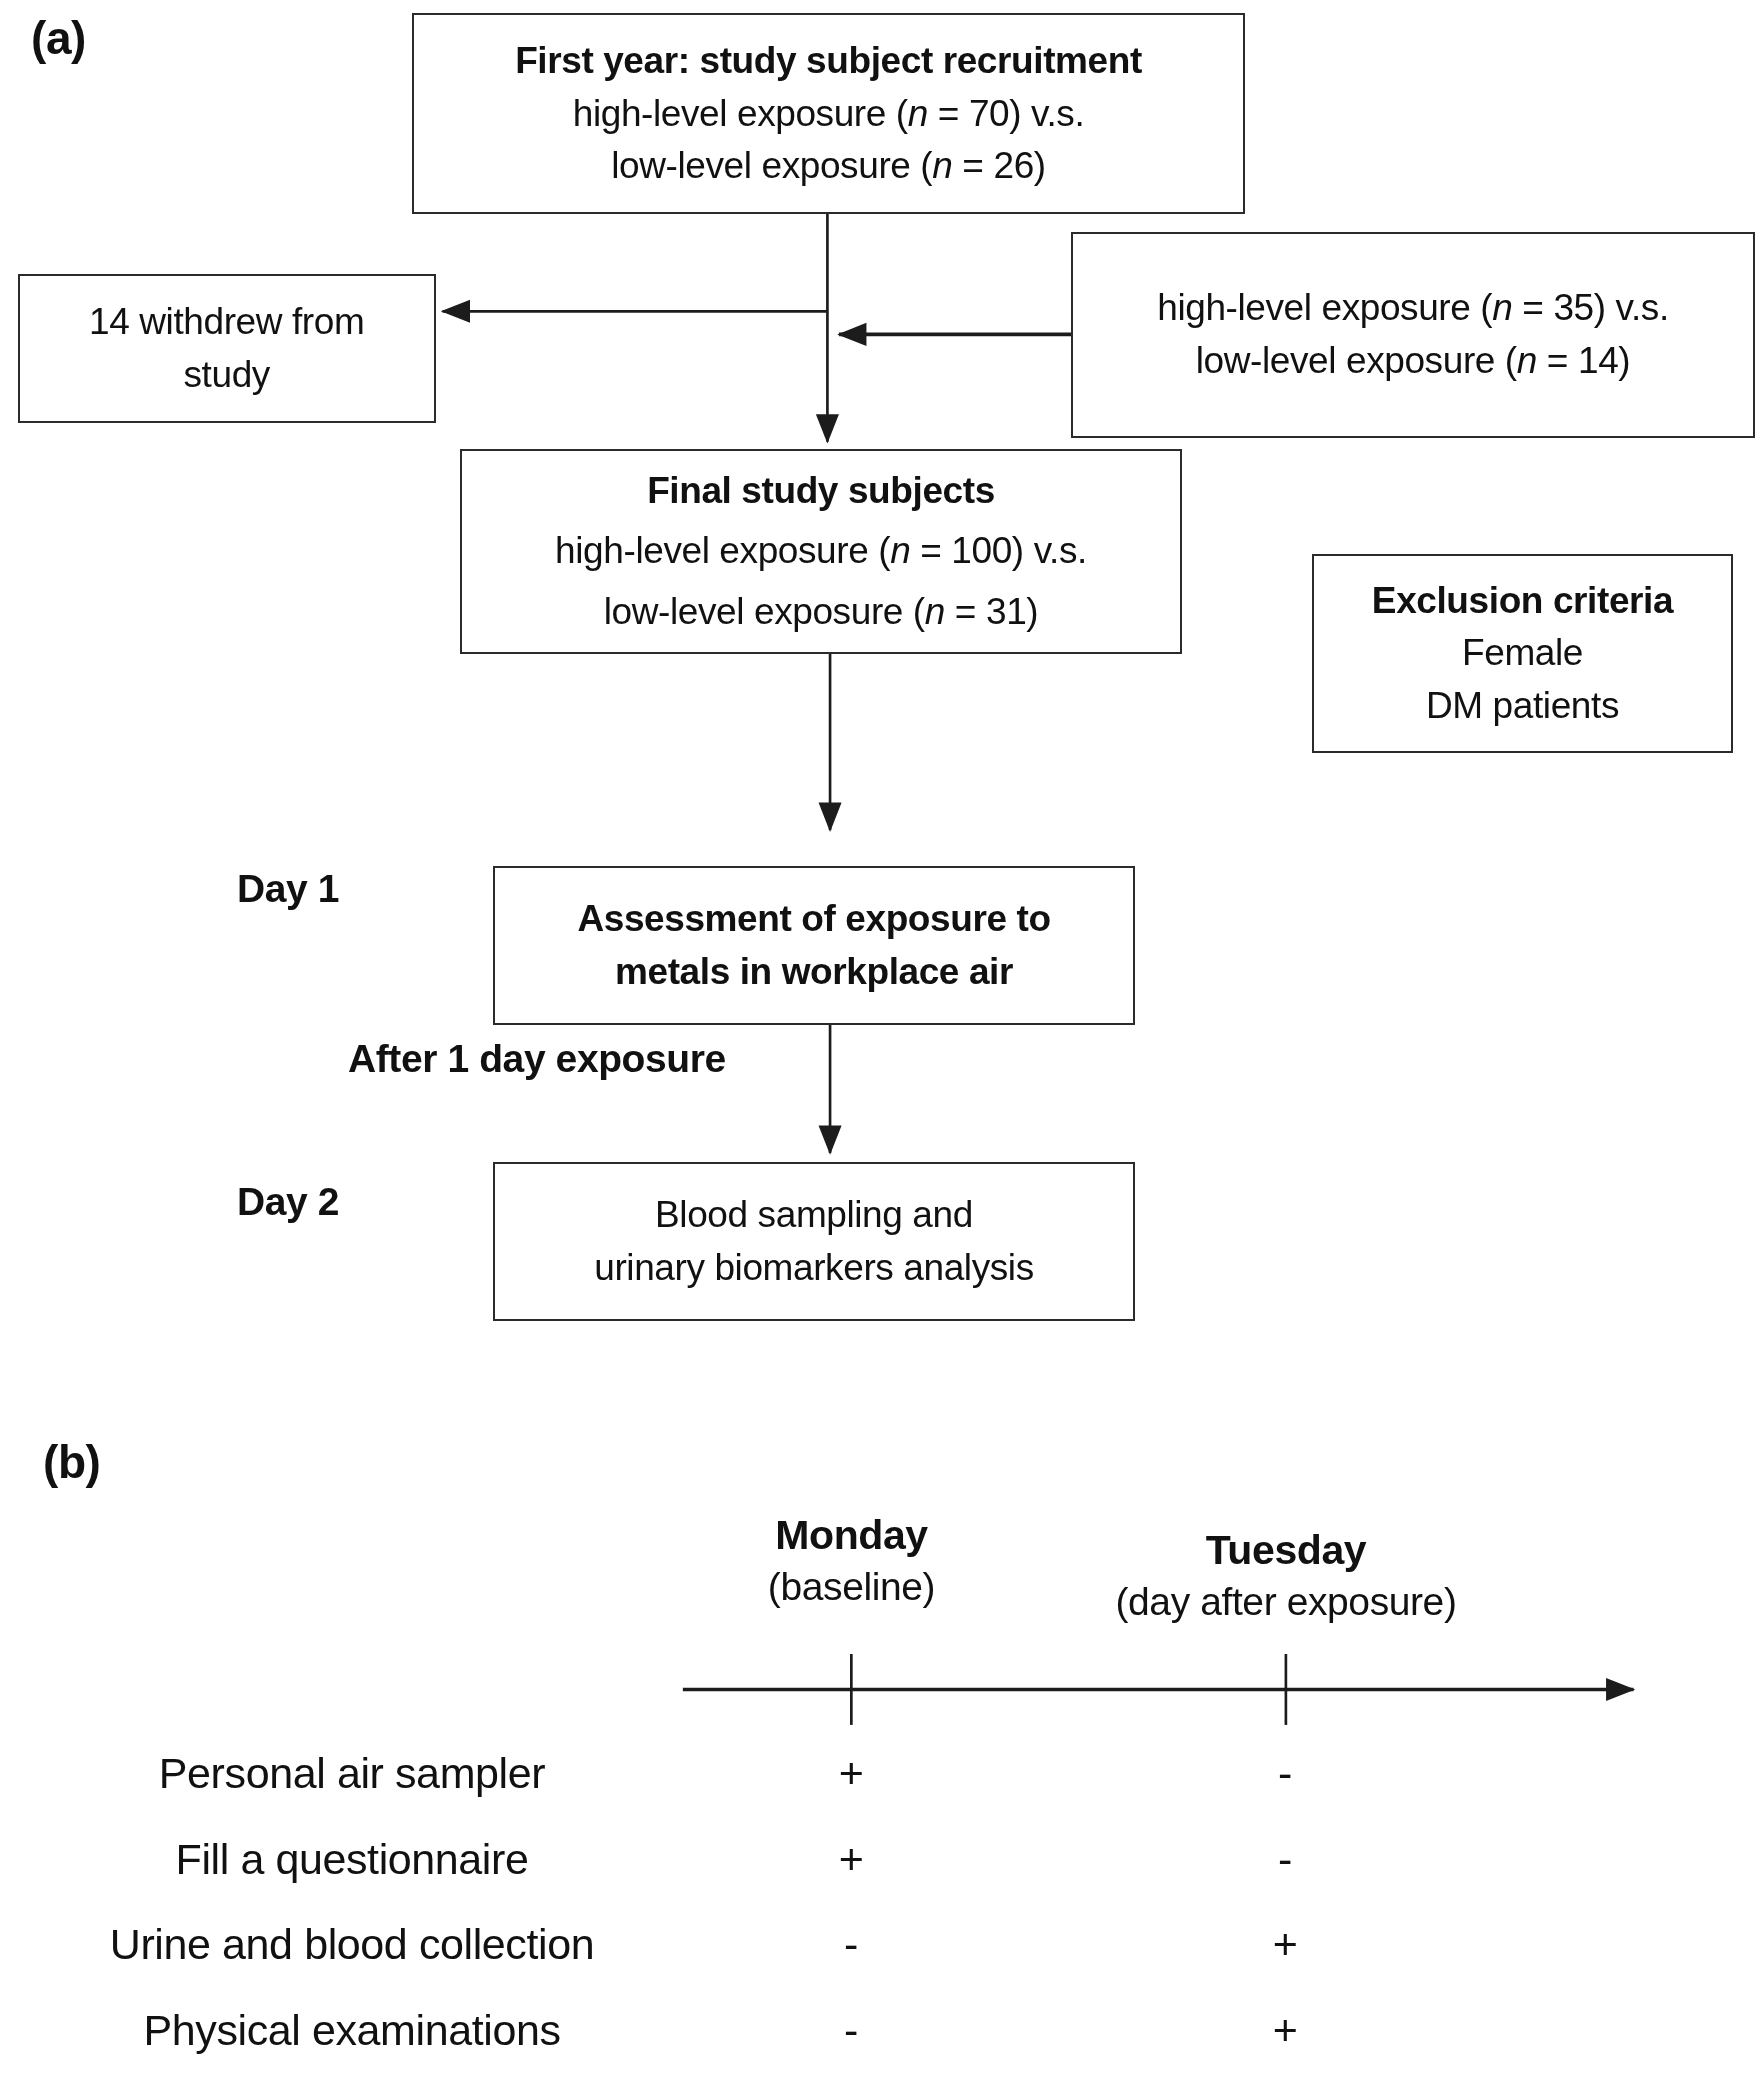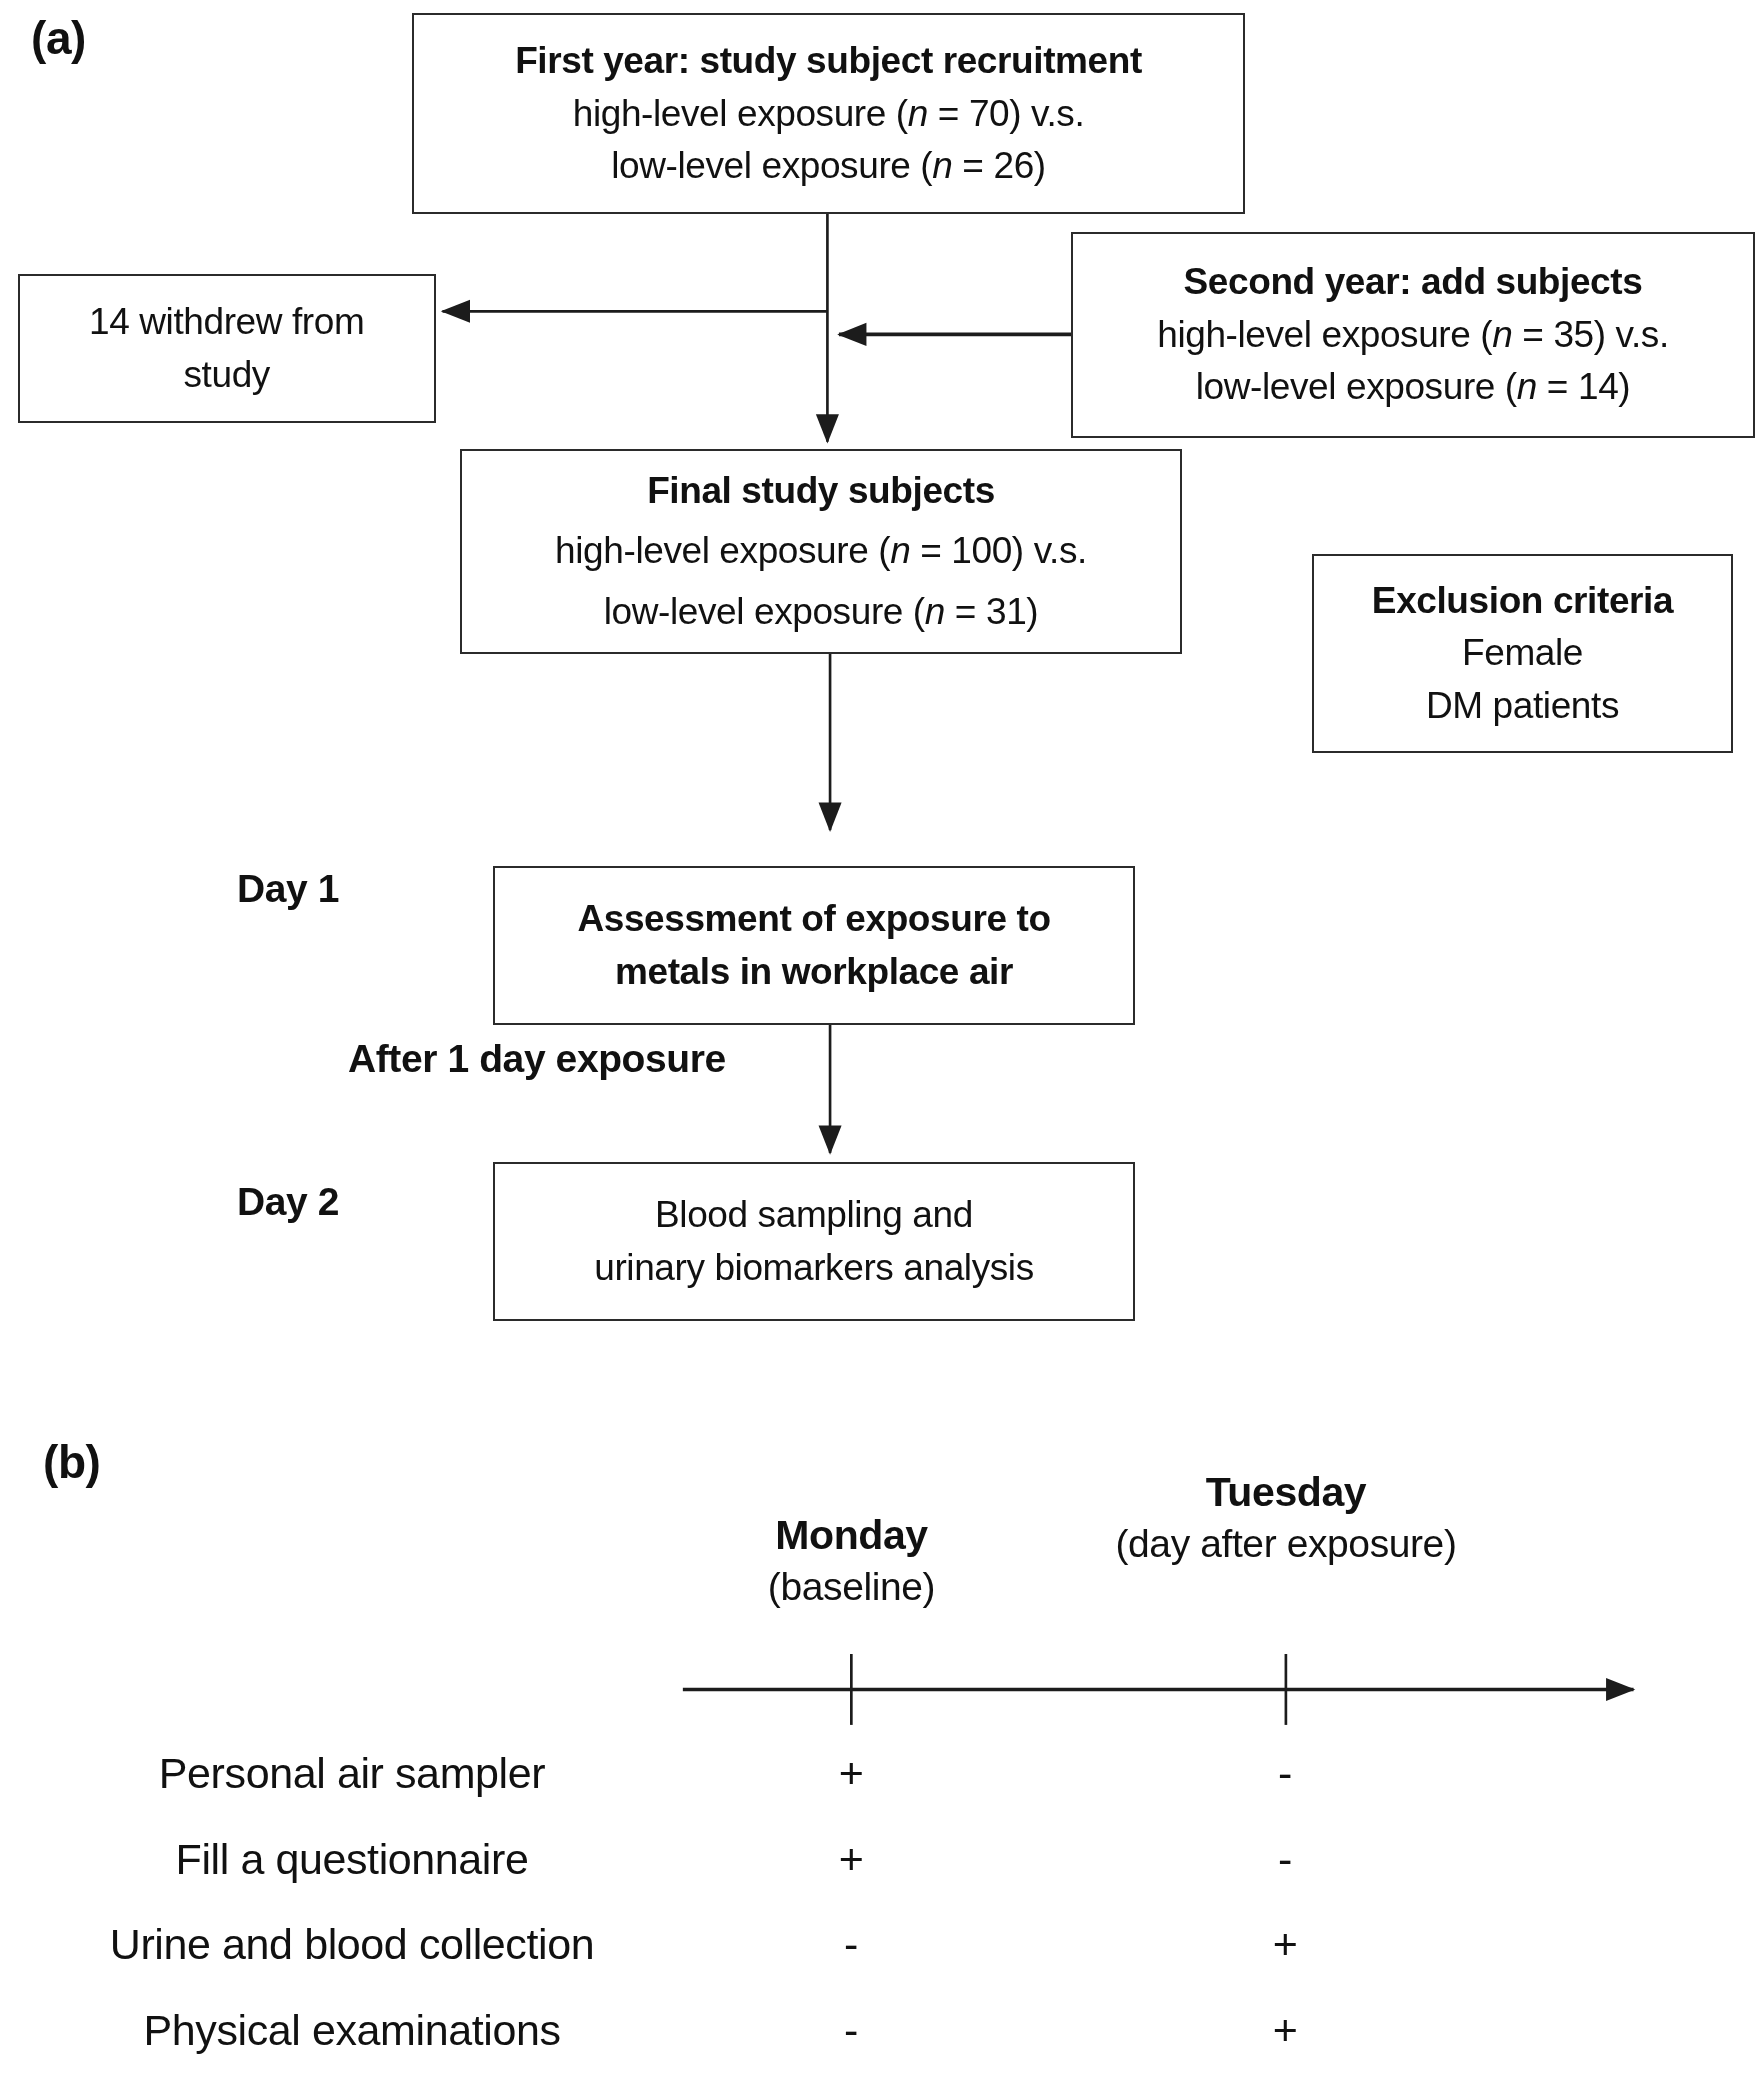--- a/index.html
+++ b/index.html
@@ -24,21 +24,21 @@
   #label-a{left:31px;top:10.6px;}
   #label-b{left:43px;top:1435px;}
   #label-day1{left:237px;top:867px;}
   #label-after{left:348px;top:1037px;}
   #label-day2{left:237px;top:1180px;}
   
   .tl-header{position:absolute;text-align:center;line-height:1.3;}
   .tl-day{font-size:41px;font-weight:bold;}
   .tl-sub{font-size:39px;}
   #hdr-monday{left:714px;top:1509px;width:275px;}
-  #hdr-tuesday{left:1073px;top:1466px;width:426px;}
+  #hdr-tuesday{left:1073px;top:1524px;width:426px;}
   .row-label{position:absolute;left:53px;width:598px;text-align:center;font-size:43px;line-height:50px;height:50px;white-space:nowrap;}
   .mark{position:absolute;width:106px;text-align:center;font-size:43px;line-height:50px;height:50px;}
   .mark.m1{left:798px;}
   .mark.m2{left:1232px;}
 </style>
 </head>
 <body>
 
 <div class="canvas">
 
@@ -64,21 +64,20 @@
     <div class="b">First year: study subject recruitment</div>
     <div><span>high-level exposure (</span><i>n</i><span> = 70) v.s.</span></div>
     <div><span>low-level exposure (</span><i>n</i><span> = 26)</span></div>
   </div>
 
   <div class="box" id="box-withdrew">
     <div style="width:337px;">14 withdrew from study</div>
   </div>
 
   <div class="box" id="box-second-year">
-    <div class="b">Second year: add subjects</div>
     <div><span>high-level exposure (</span><i>n</i><span> = 35) v.s.</span></div>
     <div><span>low-level exposure (</span><i>n</i><span> = 14)</span></div>
   </div>
 
   <div class="box" id="box-final">
     <div class="b">Final study subjects</div>
     <div><span>high-level exposure (</span><i>n</i><span> = 100) v.s.</span></div>
     <div><span>low-level exposure (</span><i>n</i><span> = 31)</span></div>
   </div>
 

